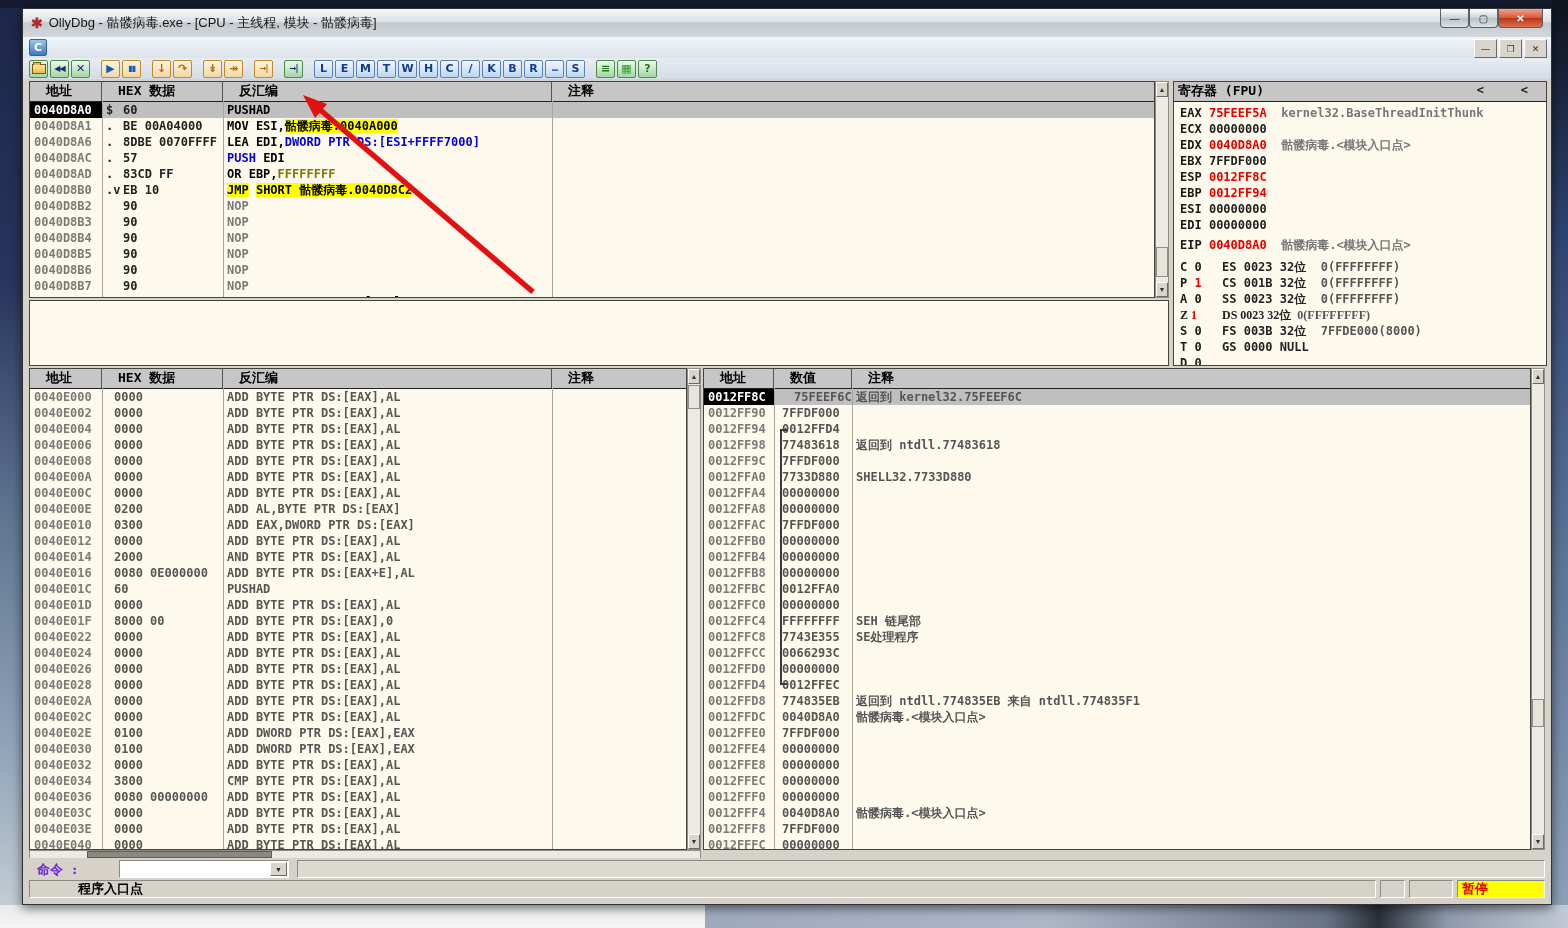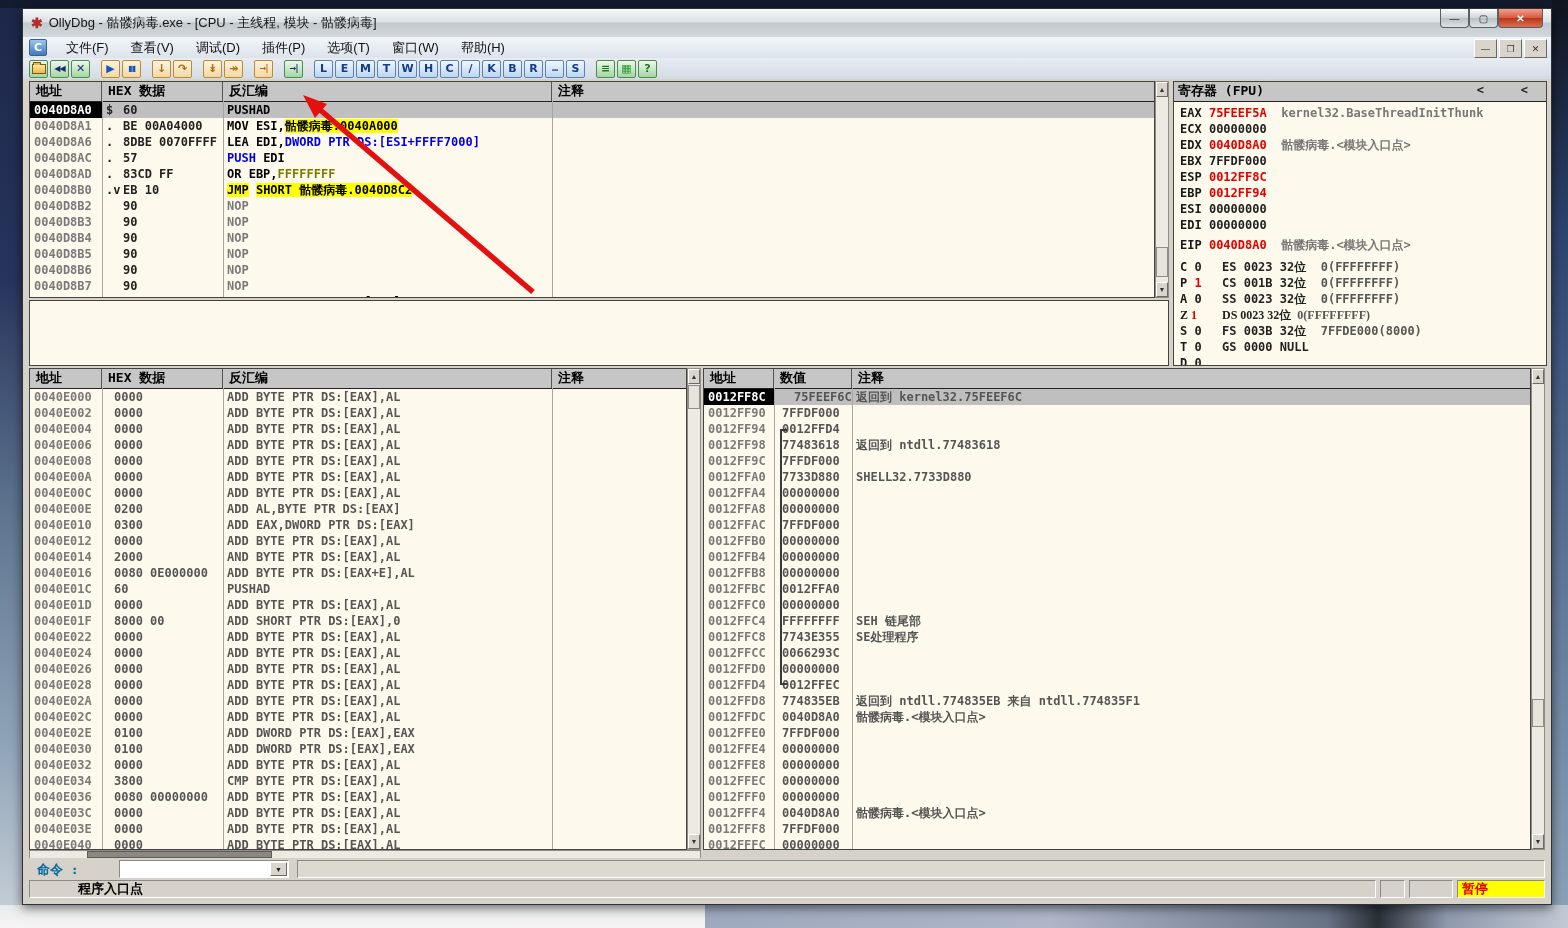--- a/index.html
+++ b/index.html
@@ -47,21 +47,21 @@
   .tsp{width:9px;}
   .navy{color:#1A2C6E;}.blue{color:#1557C0;}.or{color:#B06A10;}.grn{color:#1A7A1A;}
   .multi{color:#2A9A2A;}.letter{color:#123C8C;}.sm{font-size:8px;letter-spacing:-1px;}
   .folder{width:12px;height:8px;background:linear-gradient(#FFE9A0,#E8B84C);border:1px solid #7A5A14;position:relative;}
   .folder:before{content:"";position:absolute;left:0;top:-3px;width:6px;height:2px;background:#E8B84C;border:1px solid #7A5A14;border-bottom:none;}
   
   #client{position:absolute;left:0;top:70px;right:0;bottom:0;background:#D6D2C9;}
   .panel{position:absolute;background:#FDF9EC;border:1px solid #45433E;box-sizing:border-box;overflow:hidden;}
   .mono{font:bold 12px "DejaVu Sans Mono",monospace;}
   .phead{display:flex;height:19px;line-height:18px;background:#C6C6C6;border-bottom:1px solid #222;}
-  .hcell{box-sizing:border-box;padding-left:6px;font:bold 13px "DejaVu Sans Mono",monospace;color:#000;
+  .hcell{box-sizing:border-box;padding-left:16px;font:bold 13px "DejaVu Sans Mono",monospace;color:#000;
     border-right:1px solid #555;overflow:hidden;white-space:nowrap;flex-shrink:0;}
   .hcell:last-child{border-right:none;flex:1;}
   .drow{display:flex;height:16px;line-height:16px;white-space:pre;}
   .c{box-sizing:border-box;padding-left:4px;overflow:hidden;flex-shrink:0;}
   .addr{color:#7A7A7A;}
   .hex{color:#222;}
   .dim{color:#555;}
   .pfx{display:inline-block;width:17px;}
   .sel-gray .c{background:#BFBFBF;}
   .addrsel{background:#000 !important;color:#FFF !important;}
@@ -84,21 +84,21 @@
   .rval{color:#222;}
   .red{color:#E40000;}
   .rcom{color:#777;}
   
   .bracket{position:absolute;border-left:2px solid #3A3A3A;width:5px;}
   .bracket:before,.bracket:after{content:"";position:absolute;left:0;width:5px;height:2px;background:#3A3A3A;}
   .bracket:before{top:0;}
   .bracket:after{bottom:0;}
   
   #cmd-row{position:absolute;left:0;right:0;height:22px;background:#D6D2C9;}
-  #cmd-label{position:absolute;left:14px;top:3px;font:bold 13px "DejaVu Sans Mono",monospace;color:#0369a1;}
+  #cmd-label{position:absolute;left:14px;top:3px;font:bold 13px "DejaVu Sans Mono",monospace;color:#6d28d9;}
   #combo{position:absolute;left:96px;top:2px;width:170px;height:18px;background:#FFF;
     border:1px solid;border-color:#8A8A85 #FFF #FFF #8A8A85;box-sizing:border-box;}
   #combo-btn{position:absolute;right:1px;top:1px;width:15px;bottom:1px;background:#D9D5CC;
     border:1px solid;border-color:#FFF #6A6A66 #6A6A66 #FFF;font-size:7px;color:#222;
     display:flex;align-items:center;justify-content:center;}
   #cmd-strip{position:absolute;left:274px;top:2px;width:1248px;height:18px;background:#DCD9D0;
     border:1px solid;border-color:#8A8A85 #FFF #FFF #8A8A85;box-sizing:border-box;}
   .stseg{position:absolute;top:2px;height:18px;box-sizing:border-box;background:#D6D2C9;
     border:1px solid;border-color:#8A8A85 #FFF #FFF #8A8A85;
     font:bold 13px "DejaVu Sans Mono",monospace;line-height:16px;padding-left:4px;overflow:hidden;}
@@ -120,29 +120,20 @@
     <span id="title-text">OllyDbg - 骷髅病毒.exe - [CPU - 主线程, 模块 - 骷髅病毒]</span>
     <div id="win-controls">
       <div class="wbtn">—</div>
       <div class="wbtn">▢</div>
       <div class="wbtn close">✕</div>
     </div>
   </div>
 
   <div id="menubar">
     <div id="sys-icon">C</div>
-    <div id="menu-items" style="display:flex;">
-        <div class="menu-item">文件(F)</div>
-        <div class="menu-item">查看(V)</div>
-        <div class="menu-item">调试(D)</div>
-        <div class="menu-item">插件(P)</div>
-        <div class="menu-item">选项(T)</div>
-        <div class="menu-item">窗口(W)</div>
-        <div class="menu-item">帮助(H)</div>
-      </div>
     <div id="mdi-controls">
       <div class="mdibtn">—</div>
       <div class="mdibtn">❐</div>
       <div class="mdibtn">✕</div>
     </div>
   </div>
 
   <div id="toolbar">
       <div class="tbtn g">
         <div class="folder"></div>
@@ -312,21 +303,21 @@
           <div class="drow"><div class="c addr" style="width: 72px;">0040E008</div><div class="c dim" style="width: 121px; padding-left: 12px;">0000</div><div class="c dim" style="width: 329px;">ADD BYTE PTR DS:[EAX],AL</div><div class="c" style="flex: 1 1 0%; width: auto;"></div></div>
           <div class="drow"><div class="c addr" style="width: 72px;">0040E00A</div><div class="c dim" style="width: 121px; padding-left: 12px;">0000</div><div class="c dim" style="width: 329px;">ADD BYTE PTR DS:[EAX],AL</div><div class="c" style="flex: 1 1 0%; width: auto;"></div></div>
           <div class="drow"><div class="c addr" style="width: 72px;">0040E00C</div><div class="c dim" style="width: 121px; padding-left: 12px;">0000</div><div class="c dim" style="width: 329px;">ADD BYTE PTR DS:[EAX],AL</div><div class="c" style="flex: 1 1 0%; width: auto;"></div></div>
           <div class="drow"><div class="c addr" style="width: 72px;">0040E00E</div><div class="c dim" style="width: 121px; padding-left: 12px;">0200</div><div class="c dim" style="width: 329px;">ADD AL,BYTE PTR DS:[EAX]</div><div class="c" style="flex: 1 1 0%; width: auto;"></div></div>
           <div class="drow"><div class="c addr" style="width: 72px;">0040E010</div><div class="c dim" style="width: 121px; padding-left: 12px;">0300</div><div class="c dim" style="width: 329px;">ADD EAX,DWORD PTR DS:[EAX]</div><div class="c" style="flex: 1 1 0%; width: auto;"></div></div>
           <div class="drow"><div class="c addr" style="width: 72px;">0040E012</div><div class="c dim" style="width: 121px; padding-left: 12px;">0000</div><div class="c dim" style="width: 329px;">ADD BYTE PTR DS:[EAX],AL</div><div class="c" style="flex: 1 1 0%; width: auto;"></div></div>
           <div class="drow"><div class="c addr" style="width: 72px;">0040E014</div><div class="c dim" style="width: 121px; padding-left: 12px;">2000</div><div class="c dim" style="width: 329px;">AND BYTE PTR DS:[EAX],AL</div><div class="c" style="flex: 1 1 0%; width: auto;"></div></div>
           <div class="drow"><div class="c addr" style="width: 72px;">0040E016</div><div class="c dim" style="width: 121px; padding-left: 12px;">0080 0E000000</div><div class="c dim" style="width: 329px;">ADD BYTE PTR DS:[EAX+E],AL</div><div class="c" style="flex: 1 1 0%; width: auto;"></div></div>
           <div class="drow"><div class="c addr" style="width: 72px;">0040E01C</div><div class="c dim" style="width: 121px; padding-left: 12px;">60</div><div class="c dim" style="width: 329px;">PUSHAD</div><div class="c" style="flex: 1 1 0%; width: auto;"></div></div>
           <div class="drow"><div class="c addr" style="width: 72px;">0040E01D</div><div class="c dim" style="width: 121px; padding-left: 12px;">0000</div><div class="c dim" style="width: 329px;">ADD BYTE PTR DS:[EAX],AL</div><div class="c" style="flex: 1 1 0%; width: auto;"></div></div>
-          <div class="drow"><div class="c addr" style="width: 72px;">0040E01F</div><div class="c dim" style="width: 121px; padding-left: 12px;">8000 00</div><div class="c dim" style="width: 329px;">ADD SHORT PTR DS:[EAX],0</div><div class="c" style="flex: 1 1 0%; width: auto;"></div></div>
+          <div class="drow"><div class="c addr" style="width: 72px;">0040E01F</div><div class="c dim" style="width: 121px; padding-left: 12px;">8000 00</div><div class="c dim" style="width: 329px;">ADD BYTE PTR DS:[EAX],0</div><div class="c" style="flex: 1 1 0%; width: auto;"></div></div>
           <div class="drow"><div class="c addr" style="width: 72px;">0040E022</div><div class="c dim" style="width: 121px; padding-left: 12px;">0000</div><div class="c dim" style="width: 329px;">ADD BYTE PTR DS:[EAX],AL</div><div class="c" style="flex: 1 1 0%; width: auto;"></div></div>
           <div class="drow"><div class="c addr" style="width: 72px;">0040E024</div><div class="c dim" style="width: 121px; padding-left: 12px;">0000</div><div class="c dim" style="width: 329px;">ADD BYTE PTR DS:[EAX],AL</div><div class="c" style="flex: 1 1 0%; width: auto;"></div></div>
           <div class="drow"><div class="c addr" style="width: 72px;">0040E026</div><div class="c dim" style="width: 121px; padding-left: 12px;">0000</div><div class="c dim" style="width: 329px;">ADD BYTE PTR DS:[EAX],AL</div><div class="c" style="flex: 1 1 0%; width: auto;"></div></div>
           <div class="drow"><div class="c addr" style="width: 72px;">0040E028</div><div class="c dim" style="width: 121px; padding-left: 12px;">0000</div><div class="c dim" style="width: 329px;">ADD BYTE PTR DS:[EAX],AL</div><div class="c" style="flex: 1 1 0%; width: auto;"></div></div>
           <div class="drow"><div class="c addr" style="width: 72px;">0040E02A</div><div class="c dim" style="width: 121px; padding-left: 12px;">0000</div><div class="c dim" style="width: 329px;">ADD BYTE PTR DS:[EAX],AL</div><div class="c" style="flex: 1 1 0%; width: auto;"></div></div>
           <div class="drow"><div class="c addr" style="width: 72px;">0040E02C</div><div class="c dim" style="width: 121px; padding-left: 12px;">0000</div><div class="c dim" style="width: 329px;">ADD BYTE PTR DS:[EAX],AL</div><div class="c" style="flex: 1 1 0%; width: auto;"></div></div>
           <div class="drow"><div class="c addr" style="width: 72px;">0040E02E</div><div class="c dim" style="width: 121px; padding-left: 12px;">0100</div><div class="c dim" style="width: 329px;">ADD DWORD PTR DS:[EAX],EAX</div><div class="c" style="flex: 1 1 0%; width: auto;"></div></div>
           <div class="drow"><div class="c addr" style="width: 72px;">0040E030</div><div class="c dim" style="width: 121px; padding-left: 12px;">0100</div><div class="c dim" style="width: 329px;">ADD DWORD PTR DS:[EAX],EAX</div><div class="c" style="flex: 1 1 0%; width: auto;"></div></div>
           <div class="drow"><div class="c addr" style="width: 72px;">0040E032</div><div class="c dim" style="width: 121px; padding-left: 12px;">0000</div><div class="c dim" style="width: 329px;">ADD BYTE PTR DS:[EAX],AL</div><div class="c" style="flex: 1 1 0%; width: auto;"></div></div>
           <div class="drow"><div class="c addr" style="width: 72px;">0040E034</div><div class="c dim" style="width: 121px; padding-left: 12px;">3800</div><div class="c dim" style="width: 329px;">CMP BYTE PTR DS:[EAX],AL</div><div class="c" style="flex: 1 1 0%; width: auto;"></div></div>

